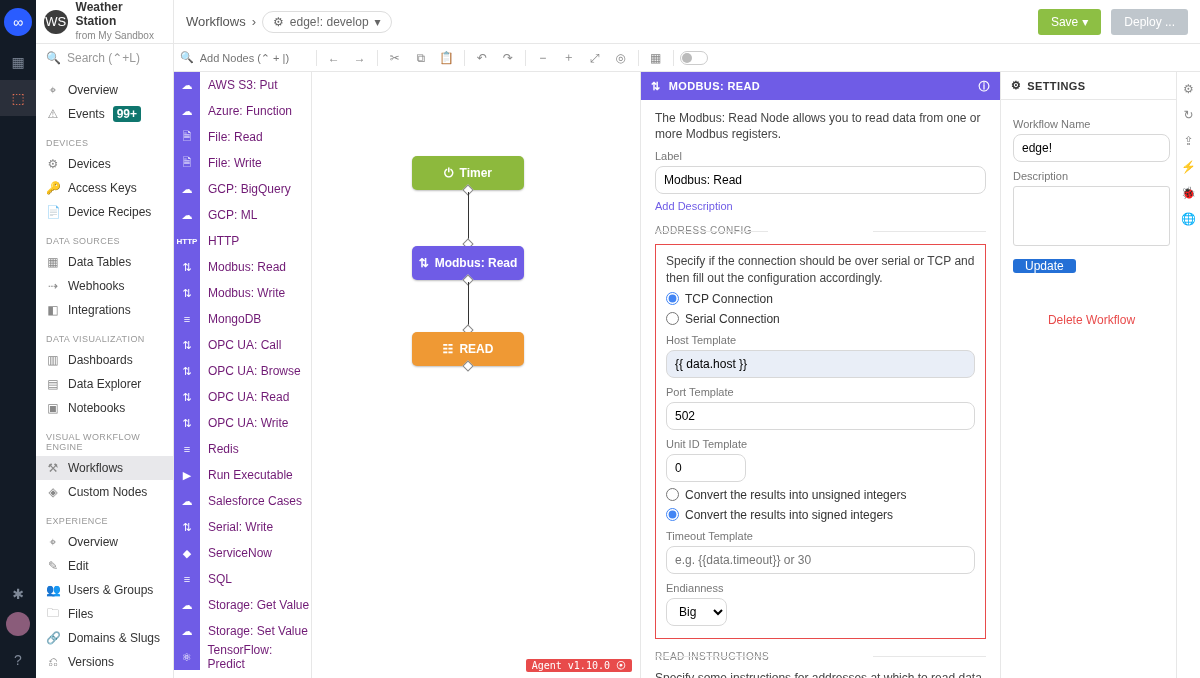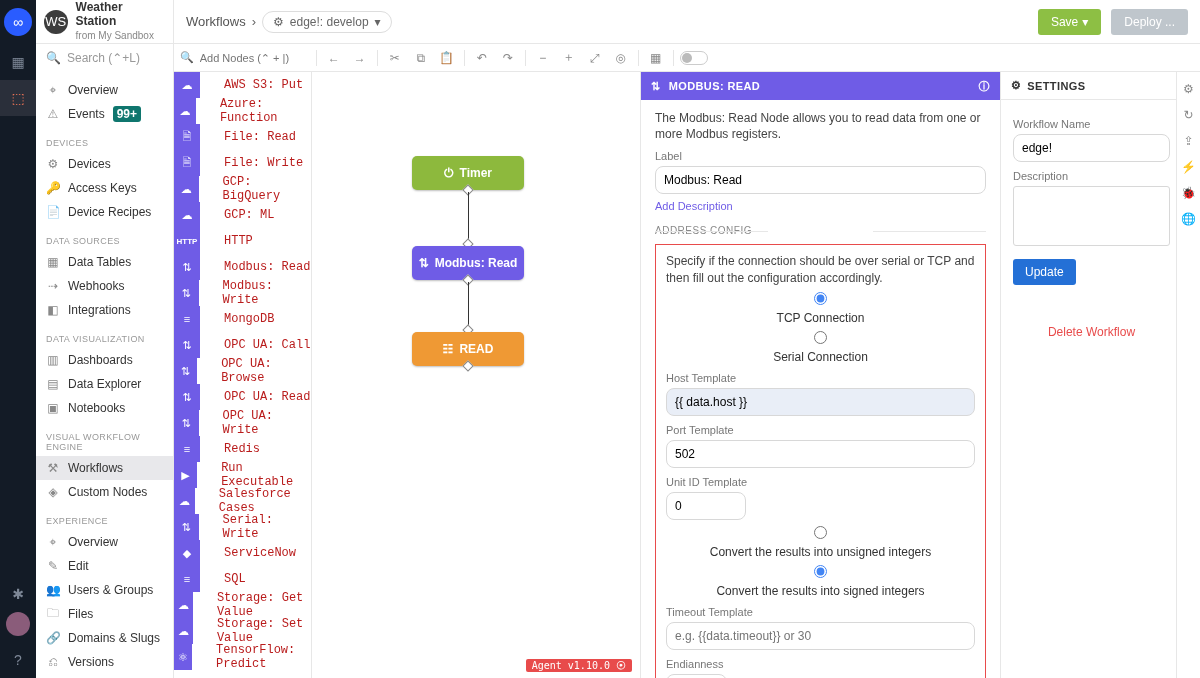--- a/index.html
+++ b/index.html
@@ -43,21 +43,21 @@
   .tb-sep { width:1px; height:16px; background:#e5e5e5; margin:0 2px; }
   .tb-ic { width:22px; height:22px; display:flex; align-items:center; justify-content:center; color:#888; cursor:pointer; font-size:12px; }
   .toggle { width:28px; height:14px; border-radius:7px; border:1px solid #ccc; position:relative; }
   .toggle::after { content:""; position:absolute; width:10px; height:10px; border-radius:50%; background:#bbb; top:1px; left:1px; }
   
   .bodyrow { display:flex; flex:1; min-height:0; }
   .palette { width:138px; border-right:1px solid #e7e7e7; overflow:auto; }
   .pal-item { display:flex; align-items:center; height:26px; font-size:12px; cursor:pointer; }
   .pal-ic { width:26px; height:26px; background:#6f5ce6; display:flex; align-items:center; justify-content:center; color:#fff; font-size:11px; }
   .pal-ic.alt { font-size:8px; font-weight:bold; }
-  .pal-item span.pl { padding-left:24px; color:#b91c1c;font-family:Liberation Mono, monospace; }
+  .pal-item span.pl { padding-left:8px; color:#701a75; }
   .canvas { flex:1; position:relative; background:#fff; overflow:hidden; }
   .canvas .node { position:absolute; width:112px; height:34px; border-radius:5px; display:flex; align-items:center; justify-content:center; gap:6px; color:#fff; font-size:12px; font-weight:600; box-shadow:0 1px 2px rgba(0,0,0,.25); }
   .node.timer { background:#8db93d; }
   .node.modbus { background:#6f5ce6; }
   .node.read  { background:#ef9934; }
   .port { position:absolute; width:8px; height:8px; transform:rotate(45deg); background:#fff; border:1px solid #888; }
   .agent-tag { position:absolute; right:8px; bottom:6px; background:#e84b4b; color:#fff; font-size:10px; padding:1px 6px; border-radius:2px; font-family:monospace; }
   
   .proppanel { width:360px; border-left:1px solid #e7e7e7; display:flex; flex-direction:column; overflow:hidden; }
   .pp-hdr { height:28px; background:#6f5ce6; display:flex; align-items:center; gap:8px; padding:0 10px; color:#fff; font-size:11px; font-weight:700; letter-spacing:.4px; }
@@ -65,31 +65,31 @@
   .pp-scroll { flex:1; overflow:auto; padding:10px 14px 20px; }
   .desc { font-size:12px; color:#444; line-height:1.35; }
   .lbl { display:block; font-size:11px; color:#777; margin:8px 0 4px; }
   .inp, .sel { width:100%; height:28px; border:1px solid #d8d8d8; border-radius:8px; padding:0 8px; font-size:12px; background:#fff; }
   .inp.hilite { background:#e9eef7; }
   .link-sm { color:#6f5ce6; font-size:11px; cursor:pointer; display:inline-block; margin-top:6px; }
   .sec-title { text-align:left; font-size:10px; color:#888; letter-spacing:.5px; position:relative; margin:12px 0 8px; }
   .sec-title::before, .sec-title::after { content:""; position:absolute; height:1px; width:34%; background:#e7e7e7; top:50%; }
   .sec-title::before { left:0; } .sec-title::after { right:0; }
   .redbox { border:1px solid #e84b4b; padding:8px 10px 12px; margin-top:4px; }
-  .radio-row { display:flex; align-items:center; gap:6px; font-size:12px; margin:6px 0;flex-direction:column; }
+  .radio-row { display:flex; align-items:center; gap:6px; font-size:12px; margin:6px 0; }
   .radio-row input { accent-color:#4285f4; }
   .unit-inp { width:80px; }
   .endian { width:61px; }
   
   .settings { width:200px; border-left:1px solid #e7e7e7; position:relative; display:flex; flex-direction:column; }
   .settings-hdr { height:28px; border-bottom:1px solid #e7e7e7; display:flex; align-items:center; padding:0 10px; gap:6px; font-size:11px; font-weight:700; letter-spacing:.4px; }
   .settings-hdr .spc { flex:1; }
   .settings-body { padding:10px 12px; }
   .txt { width:100%; height:60px; border:1px solid #d8d8d8; border-radius:3px; resize:none; padding:6px; font-size:12px; }
-  .btn-blue { background:#2470d6; color:#fff; border:none; padding:6px 12px; border-radius:3px; font-size:12px; cursor:pointer; }
+  .btn-blue { background:#2470d6; color:#fff; border:none; padding:0 12px; border-radius:3px; font-size:12px; cursor:pointer; }
   .danger { color:#e84b4b; font-size:12px; text-align:center; margin-top:40px; cursor:pointer; display:block; }
   .right-rail { position:absolute; right:0; top:0; bottom:0; width:24px; border-left:1px solid #e7e7e7; background:#fff; display:flex; flex-direction:column; align-items:center; gap:12px; padding-top:10px; }
   .rr-ic { font-size:12px; color:#888; }
   ::-webkit-scrollbar { width:8px; } ::-webkit-scrollbar-thumb { background:#dcdcdc; border-radius:4px; }
 </style>
 </head>
 <body>
 
 <div class="app">
 

